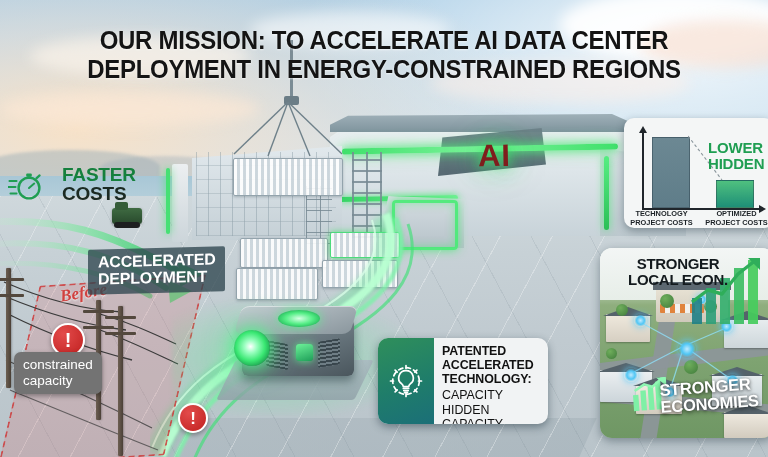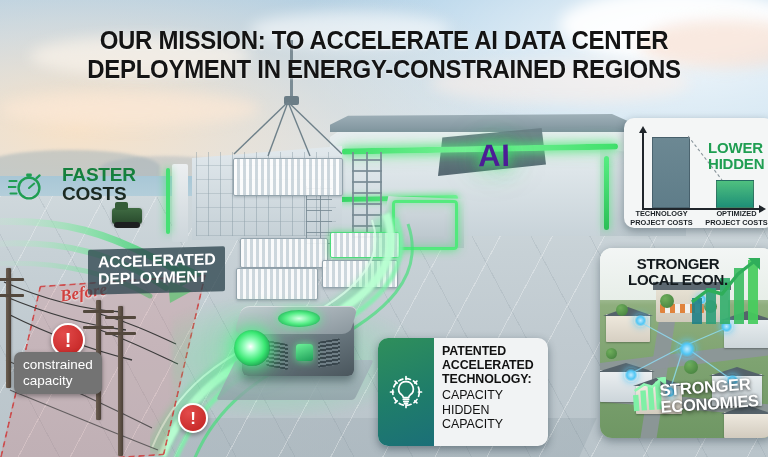--- a/index.html
+++ b/index.html
@@ -83,21 +83,21 @@
   .dc-panel{
     left:438px;top:128px;width:108px;height:48px;
     background:linear-gradient(180deg,#6e818a,#4f626c);
     clip-path:polygon(4% 20%,96% 0,100% 76%,0 100%);
     opacity:.95;
   }
   .ai-text{
     position:absolute;left:478px;top:138px;
     font-family:"Liberation Sans", sans-serif;
     font-weight:700;font-size:31px;letter-spacing:1px;
-    color:#4c1d95;
+    color:#7f1d1d;
     text-shadow:0 0 10px #3ae069,0 0 22px rgba(60,235,110,.85),0 0 34px rgba(60,235,110,.5);
     transform:rotate(-1deg);
   }
   .dc-entry{
     left:378px;top:196px;width:86px;height:52px;
     background:linear-gradient(180deg,#d6dee2,#b6c2c9);
     clip-path:polygon(12% 0,100% 6%,100% 100%,0 100%);
   }
   .dc-entry-glow{
     left:392px;top:200px;width:60px;height:44px;
@@ -229,21 +229,21 @@
     position:absolute;left:88px;top:248px;
     background:rgba(47,71,79,.78);
     color:#fff;font-weight:700;font-size:16px;line-height:1.06;
     padding:5px 9px 6px 10px;border-radius:2px;
     letter-spacing:-.2px;
     transform:skewY(-1.5deg);
   }
 
   
   .pat-card{
-    position:absolute;left:378px;top:338px;width:170px;height:108px;
+    position:absolute;left:378px;top:338px;width:170px;height:86px;
     background:#f1f3f4;border-radius:10px;
     box-shadow:0 3px 9px rgba(25,45,55,.45);
     display:flex;overflow:hidden;
   }
   .pat-icon{
     width:56px;flex:0 0 56px;
     background:linear-gradient(160deg,#2f8f5b 0%, #1f7d6a 55%, #1b6f78 100%);
     display:flex;align-items:center;justify-content:center;
   }
   .pat-body{padding:7px 7px 6px 8px;color:#111;}

